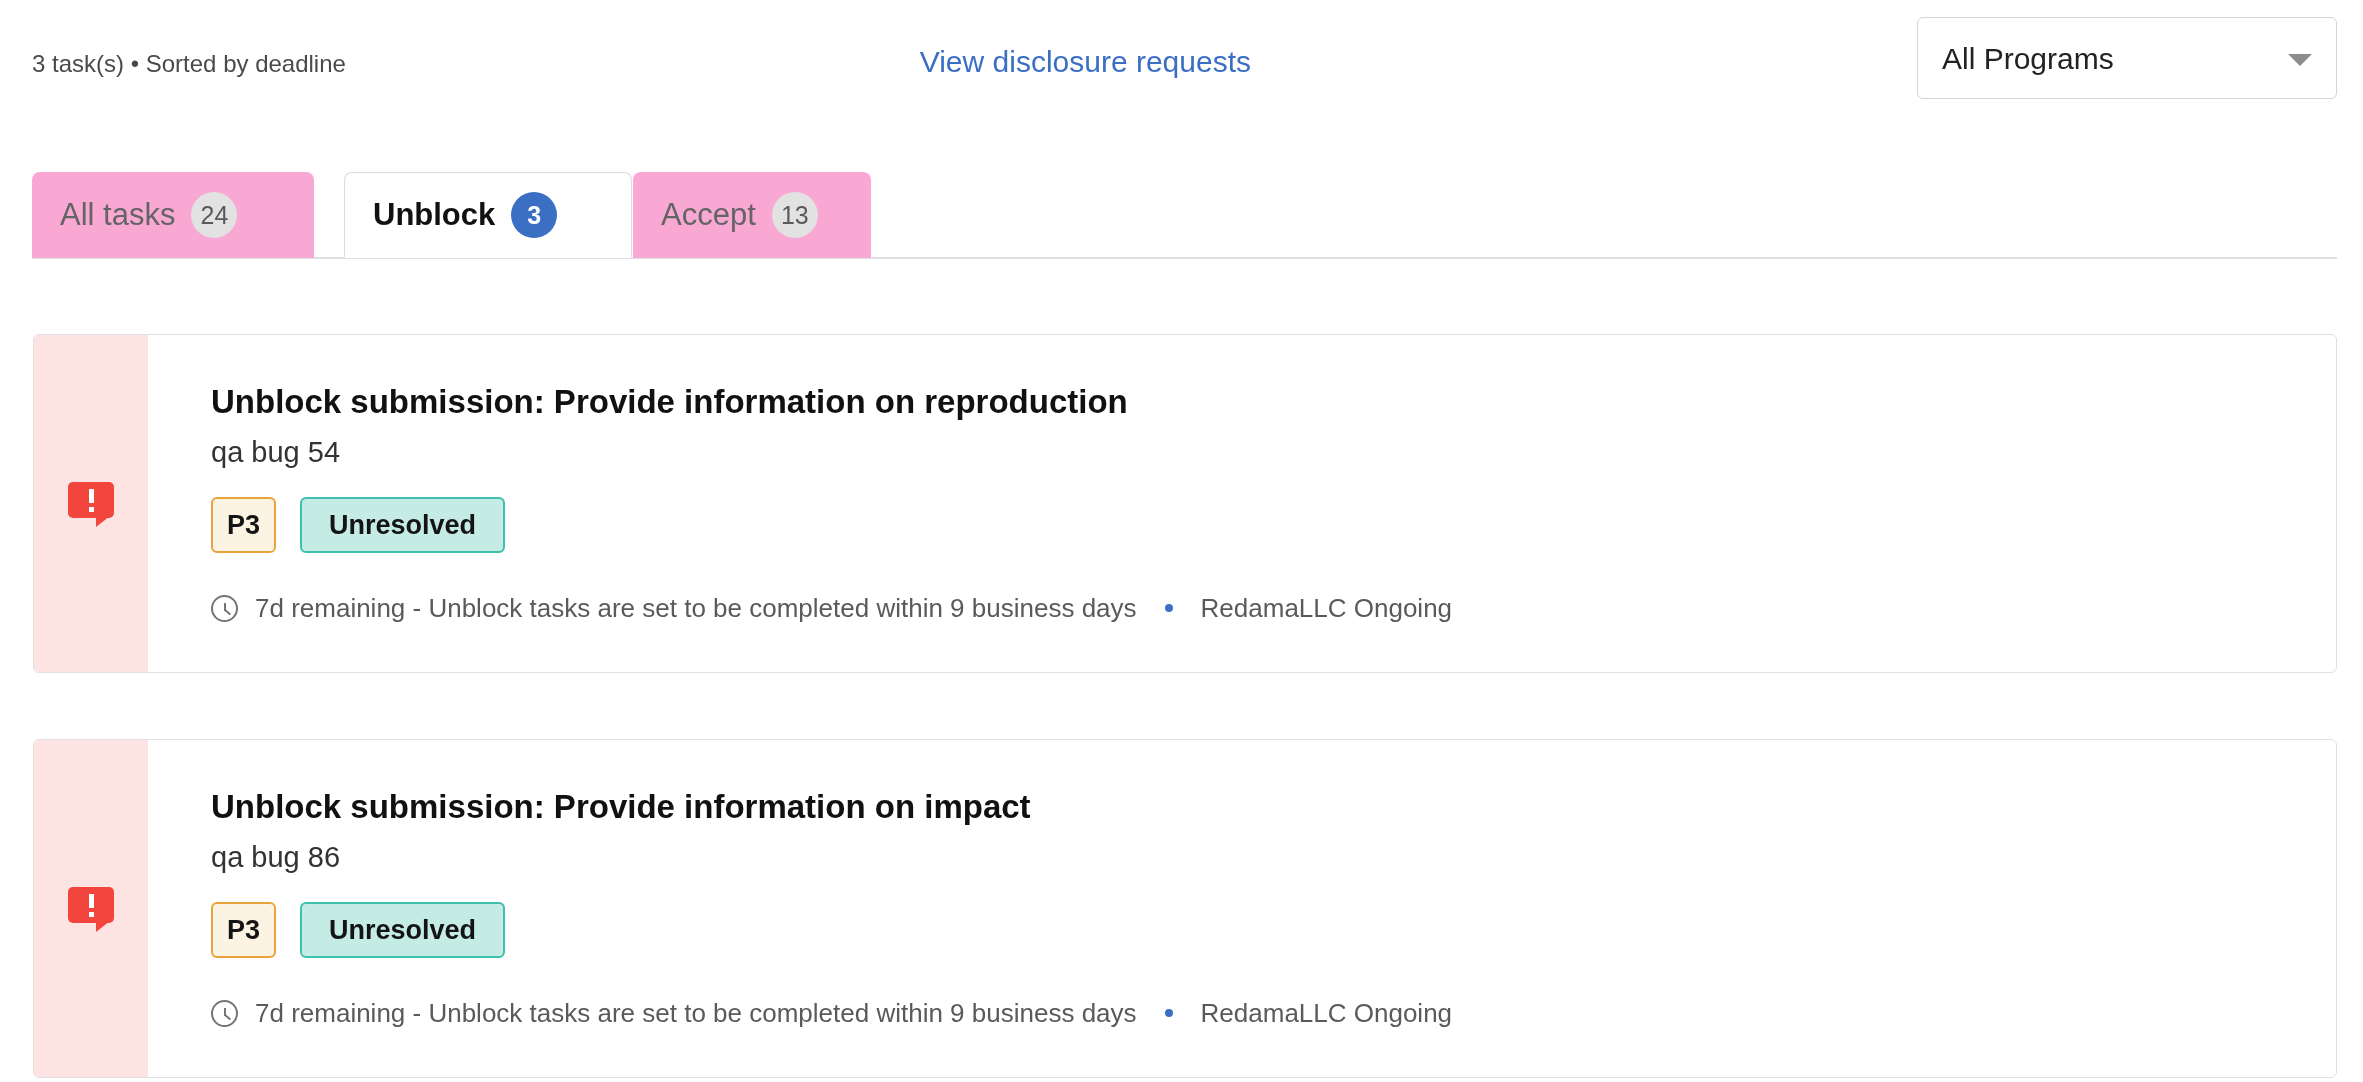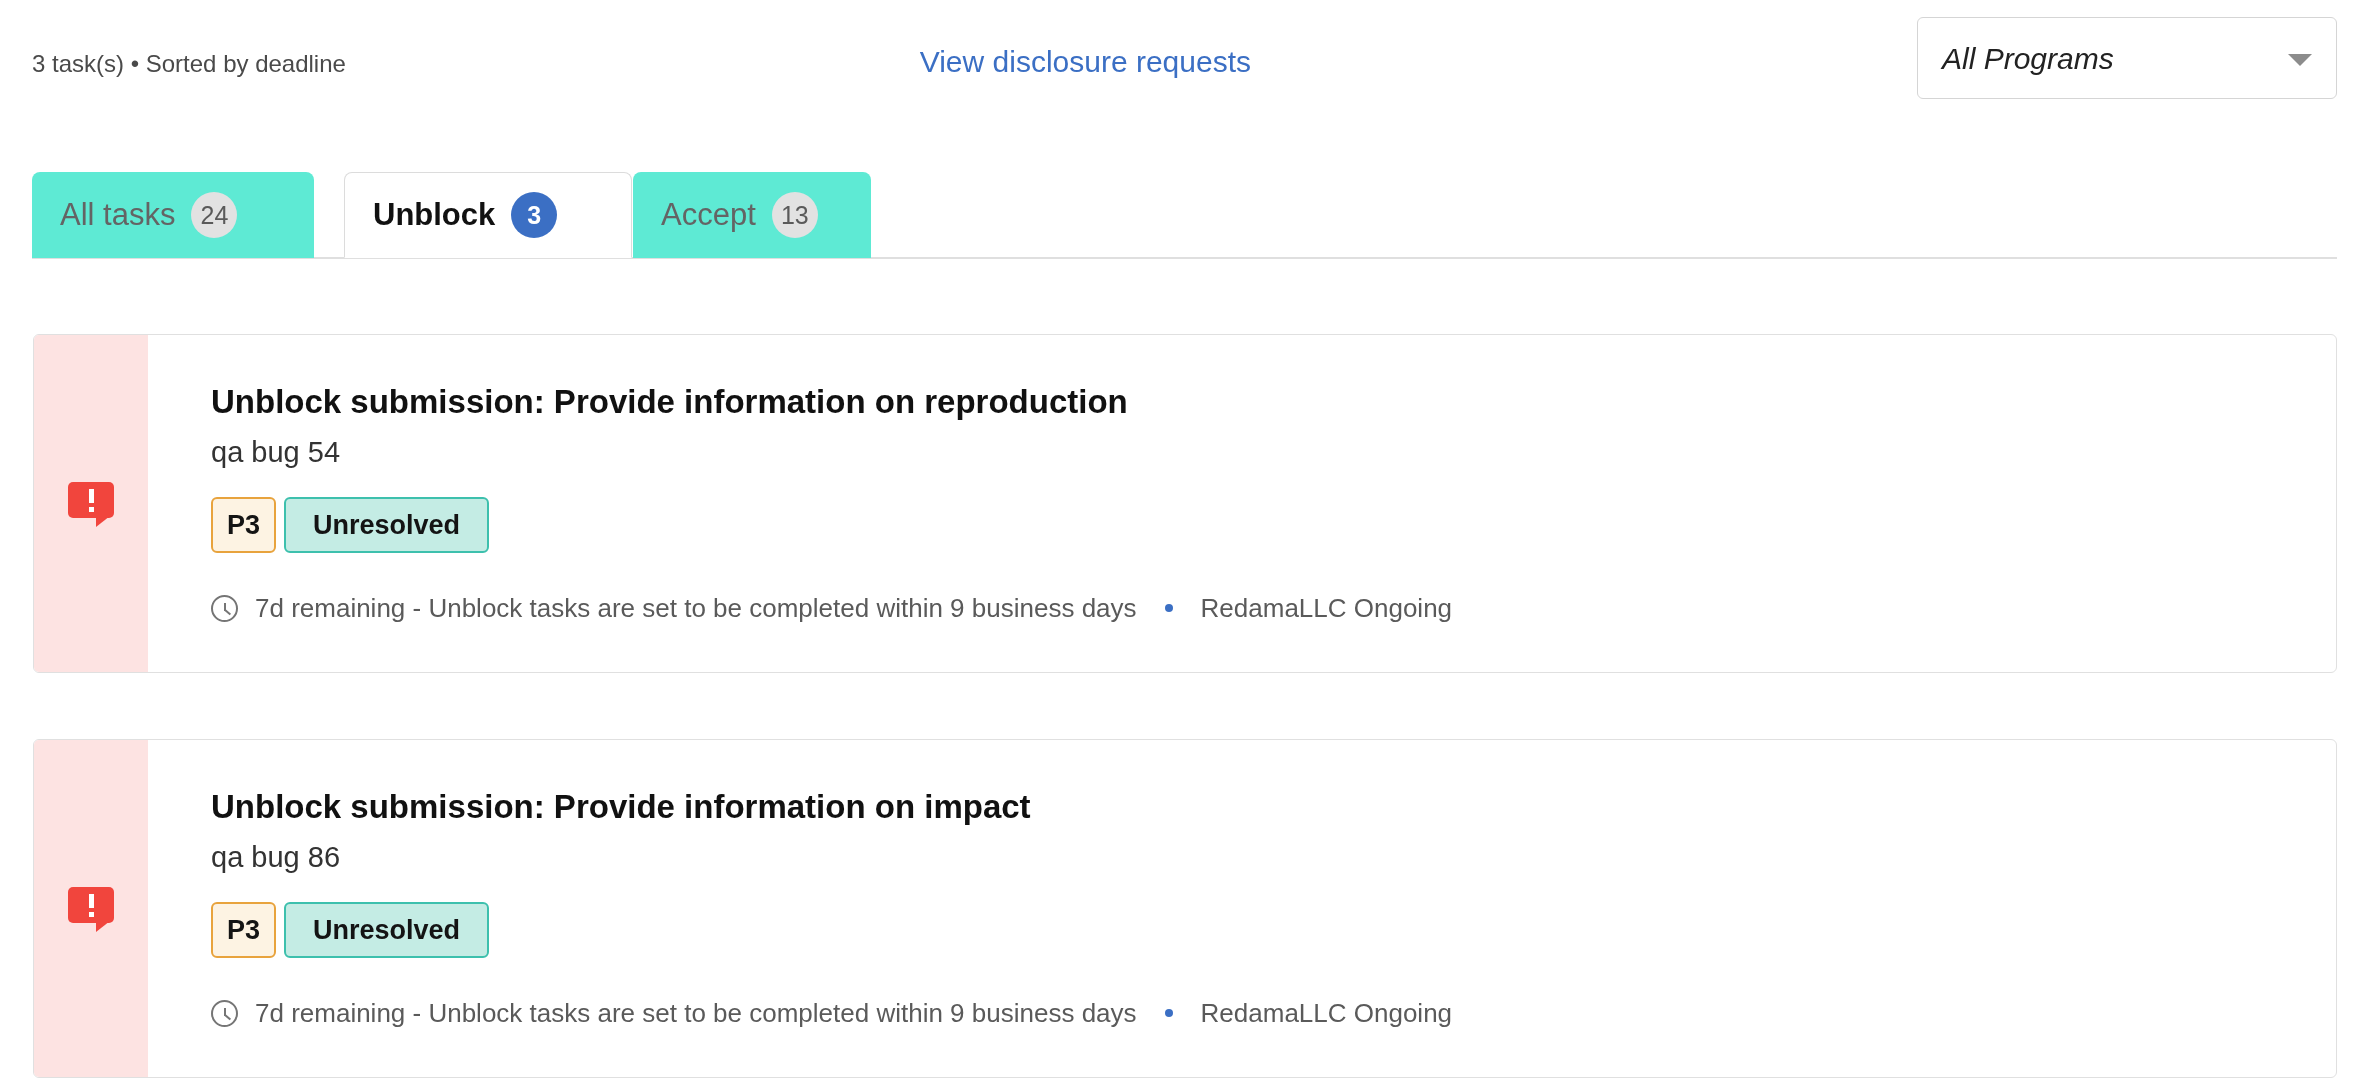--- a/index.html
+++ b/index.html
@@ -53,21 +53,20 @@
     position: absolute;
     left: 1917px;
     top: 17px;
     width: 420px;
     height: 82px;
     box-sizing: border-box;
     border: 1px solid #d5d5d5;
     border-radius: 6px;
     background: #ffffff;
     cursor: pointer;
-    font-style: italic;
   }
   .program-select .ps-value {
     position: absolute;
     left: 24px;
     top: 24px;
     font-size: 30px;
     line-height: 34px;
     color: #222222;
     white-space: nowrap;
   }
@@ -102,21 +101,21 @@
     position: absolute;
     top: 12px;
     height: 86px;
     box-sizing: border-box;
     display: flex;
     align-items: center;
     gap: 16px;
     padding: 0 28px;
     border-radius: 8px 8px 0 0;
     cursor: pointer;
-    background: #5eead4;
+    background: #f9a8d4;
   }
   .tab.active {
     background: #ffffff;
     border: 1px solid #dcdcdc;
     border-bottom: 1px solid #ffffff;
     z-index: 3;
   }
   .tab-label {
     font-size: 31px;
     line-height: 34px;
@@ -243,21 +242,21 @@
     line-height: 34px;
     color: #333333;
     white-space: nowrap;
   }
   .card-badges {
     position: absolute;
     left: 33px;
     top: 162px;
     display: flex;
     align-items: center;
-    gap: 8px;
+    gap: 24px;
   }
   .badge {
     box-sizing: border-box;
     height: 56px;
     display: flex;
     align-items: center;
     justify-content: center;
     padding: 0 14px;
     border-radius: 6px;
     font-size: 27px;

